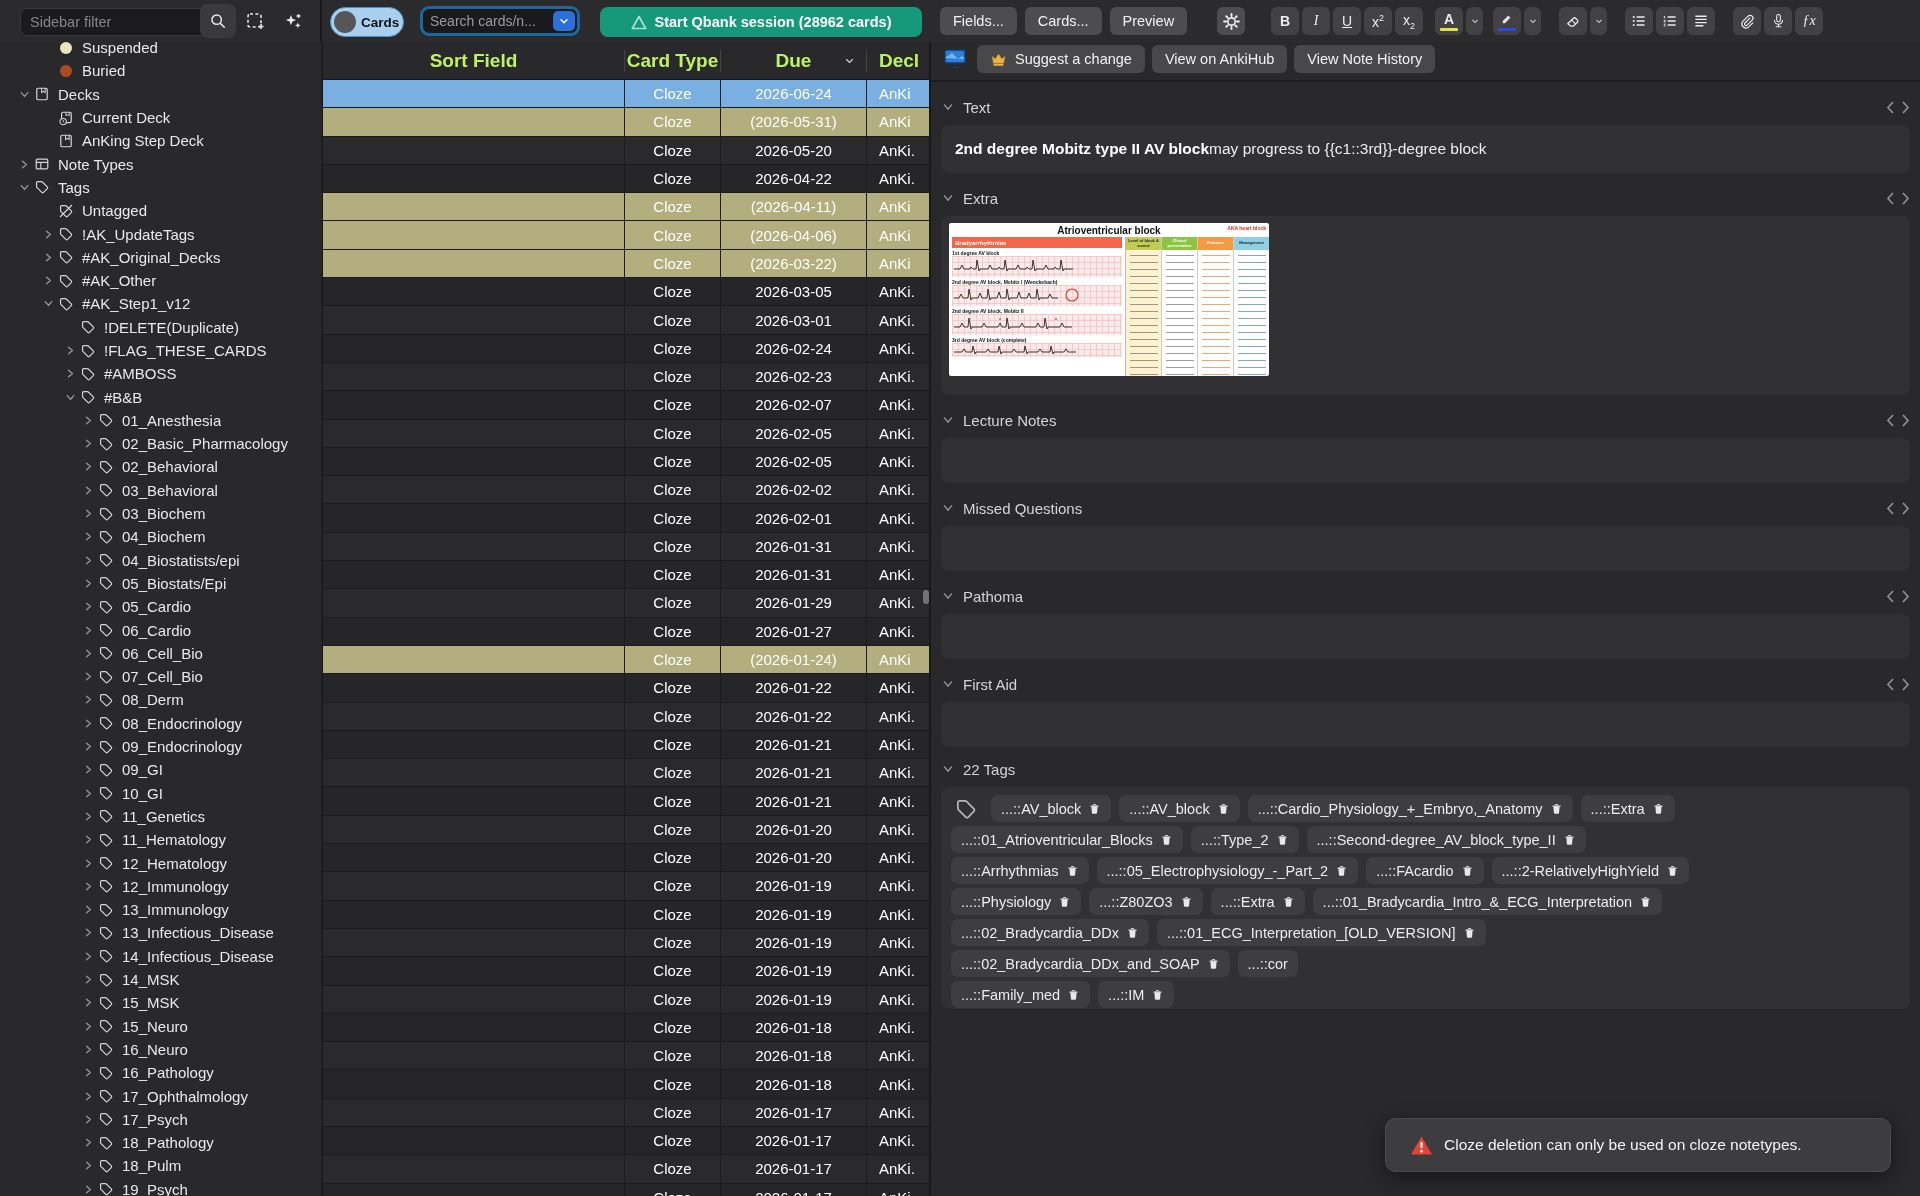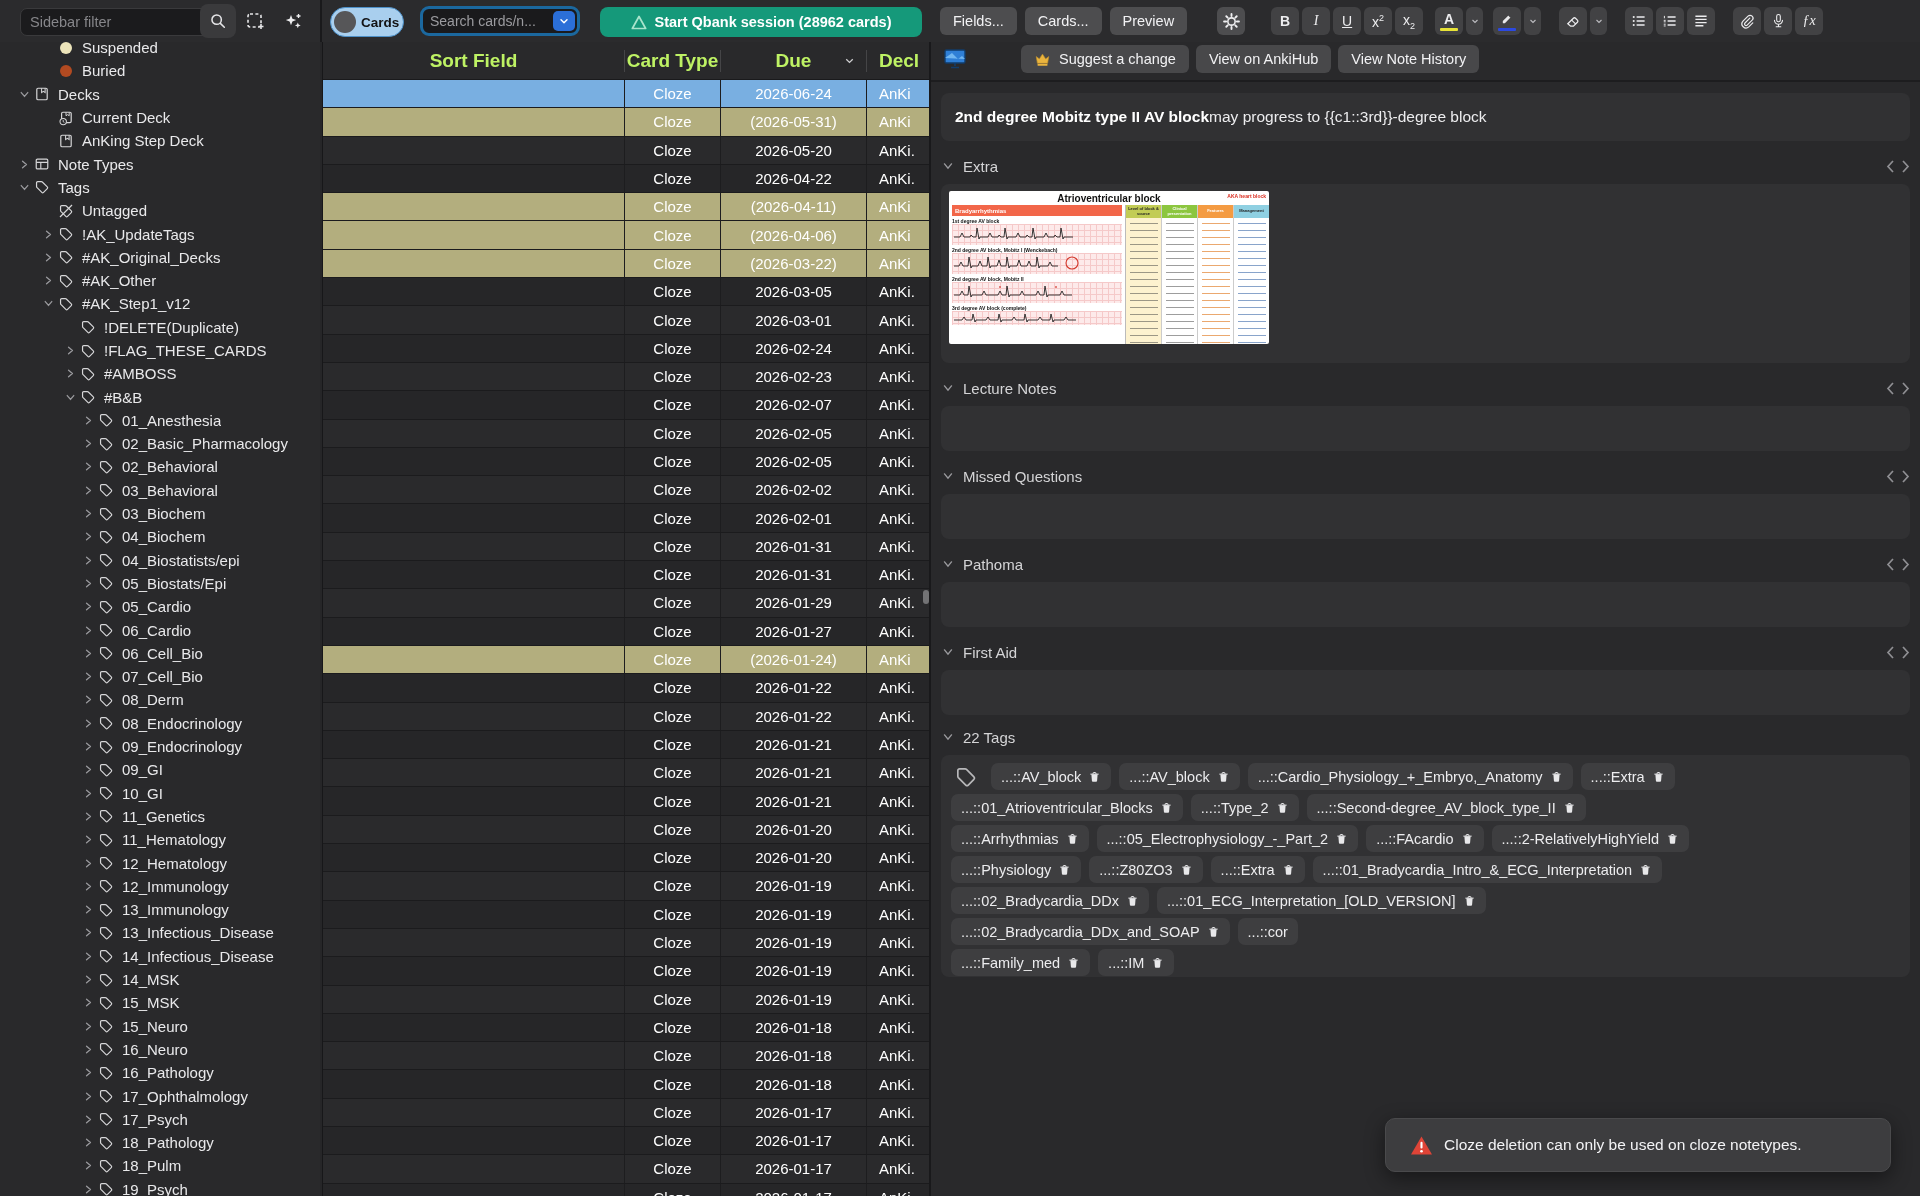--- a/index.html
+++ b/index.html
@@ -300,21 +300,21 @@
 <div class="ed-row2" style="z-index:6;">
   <div class="iconbtn" style="width:30px;height:30px;background:transparent;">
     <span>
       <svg width="24" height="22" viewBox="0 0 24 22">
           <rect x="2" y="2" width="20" height="13" rx="1.5" fill="#2f7fd6" stroke="#123d6b" stroke-width="1.4"></rect>
           <path d="M2 10l7-5 6 6 4-3 3 3" fill="#71b6f0"></path>
           <path d="M12 15v3M8 19.5h8" stroke="#123d6b" stroke-width="1.6"></path>
         </svg>
     </span>
   </div>
-  <div class="txtbtn" style="gap:8px;margin-left:44px;">
+  <div class="txtbtn" style="gap:8px;">
     <span>
       <svg width="17" height="15" viewBox="0 0 20 18">
           <path d="M2.5 5.5l3.7 2.8L10 2.6l3.8 5.7 3.7-2.8-1.4 8.1H3.9z" fill="#eab43e" stroke="#c4922a" stroke-width="0.8"></path>
           <rect x="3.9" y="14.4" width="12.2" height="2" rx="0.8" fill="#eab43e"></rect>
         </svg>
     </span>
     <span>Suggest a change</span>
   </div>
   <div class="txtbtn">View on AnkiHub</div>
   <div class="txtbtn">View Note History</div>
@@ -1217,20 +1217,34 @@
   <div class="scroll-thumb"></div>
 </div>
 
 <div class="vdiv" style="left:929px;height:1196px;z-index:4;"></div>
 
 <div class="editor">
   <div class="ed-sep"></div>
   <div class="fields">
 
     <section class="field">
+      <div class="fhead">
+        <span>
+            <svg width="14" height="14" viewBox="0 0 20 20">
+              <path d="M5 7l5 6 5-6" fill="none" stroke="#9a9a9e" stroke-width="2" stroke-linecap="round"></path>
+            </svg>
+          </span>
+        <span>Text</span>
+        <span class="spacer"></span>
+        <span>
+            <svg width="24" height="13" viewBox="0 0 24 13">
+              <path d="M7 1 2 6.5 7 12M17 1l5 5.5L17 12" fill="none" stroke="#8f8f93" stroke-width="1.7"></path>
+            </svg>
+          </span>
+      </div>
       <div class="fbox textbox">
         <span style="font-weight:700;color:#fff;">2nd degree Mobitz type II AV block</span>
           <span> may progress to {{c1::3rd}}-degree block</span>
       </div>
     </section>
 
     <section class="field">
       <div class="fhead">
         <span>
             <svg width="14" height="14" viewBox="0 0 20 20">

